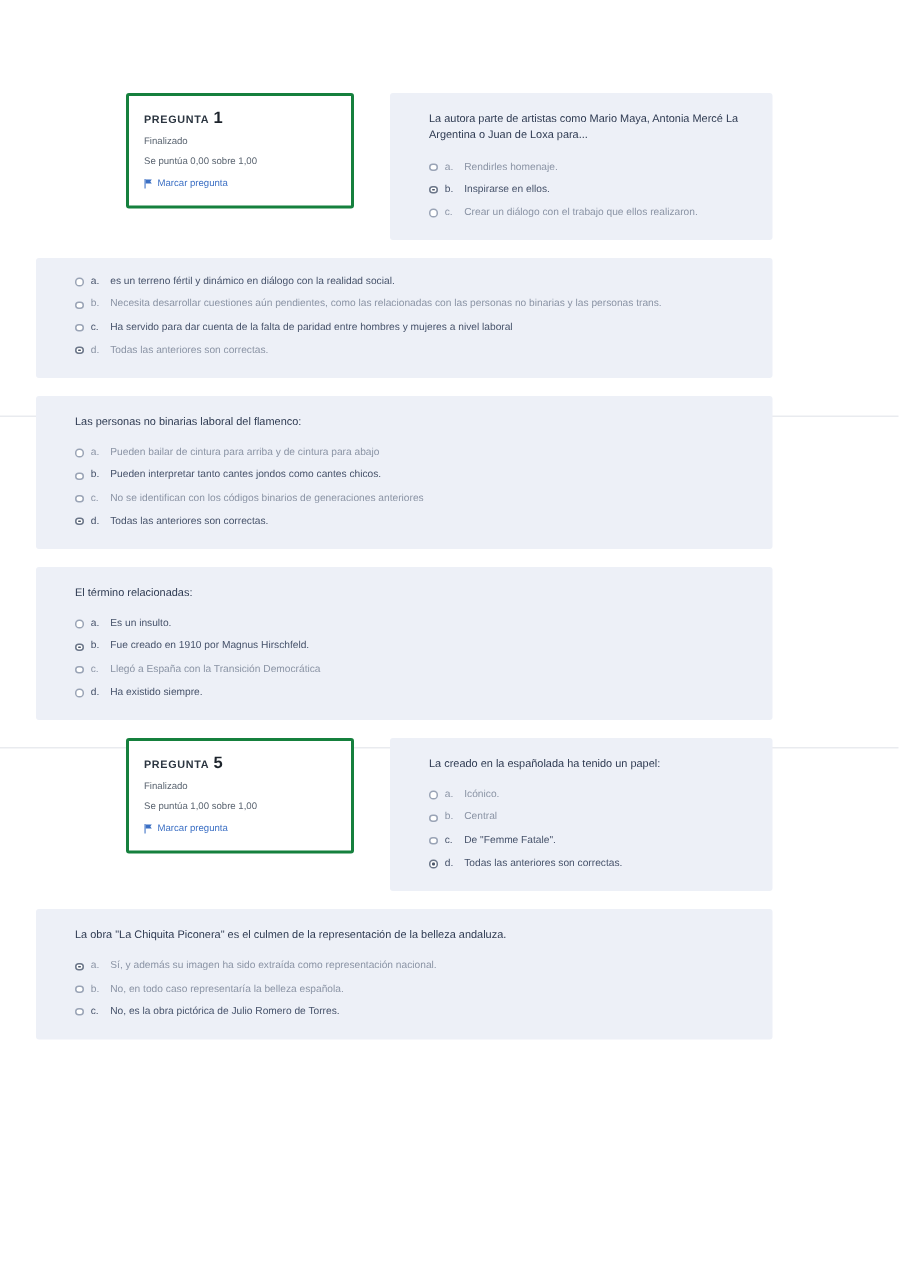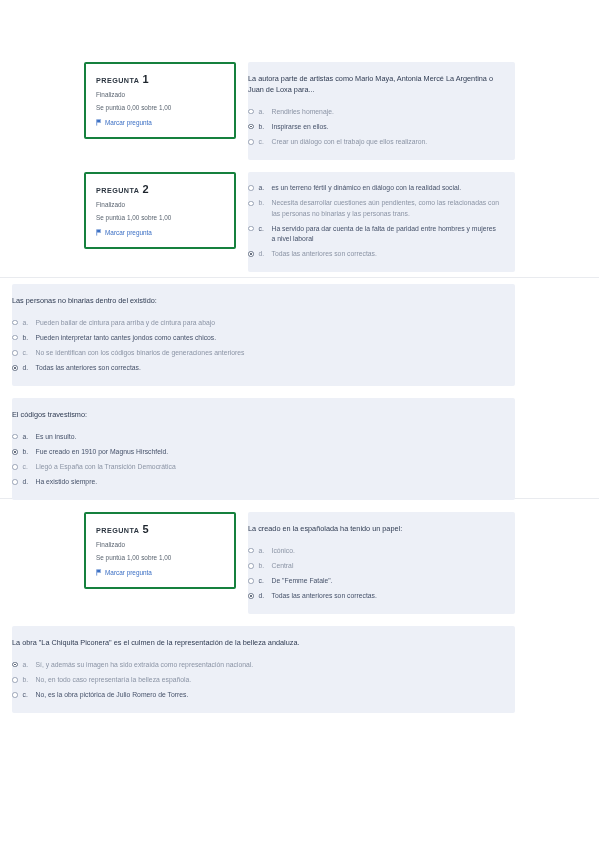--- a/index.html
+++ b/index.html
@@ -80,25 +80,25 @@
   .flag-icon {
     display: inline-block;
     width: 6px;
     height: 7px;
     position: relative;
     flex: 0 0 auto;
   }
   .flag-icon svg { display: block; }
   .qcontent {
     flex: 1;
-    margin-left: 12px;
+    margin-left: 24px;
     margin-right: 84px;
     background: #edf0f7;
     border-radius: 2px;
-    padding: 11px 14px 13px 0;
+    padding: 11px 14px 13px 26px;
     box-sizing: border-box;
   }
   .qtext {
     font-size: 7.3px;
     line-height: 1.55;
     color: #2f3b52;
     margin-bottom: 11px;
   }
   .answers {
     display: flex;
@@ -194,36 +194,20 @@
   <div class="answer-row dim">
     <span class="radio"></span>
     <span class="ans-letter">c.</span>
     <span class="ans-text">Crear un diálogo con el trabajo que ellos realizaron.</span>
   </div>
 </div>
     </div>
   </div>
 
   <div class="question-block">
-    <div class="qinfo">
-      <div class="qnum-line">
-        <span class="qnum-label">PREGUNTA</span><span class="qnum-value">2</span>
-      </div>
-      <div class="qstate">Finalizado</div>
-      <div class="qgrade">Se puntúa 1,00 sobre 1,00</div>
-      <div class="qflag">
-        <span class="flag-icon">
-          <svg width="6" height="7" viewBox="0 0 6 7">
-                <path d="M0.7 0.4 V6.6" stroke="#3b6fc4" stroke-width="0.7" fill="none"></path>
-                <path d="M1.1 0.6 H5.2 L4.2 2.0 L5.2 3.4 H1.1 Z" fill="#3b6fc4"></path>
-              </svg>
-        </span>
-        <span>Marcar pregunta</span>
-      </div>
-    </div>
     <div class="qcontent">
       <div class="answers">
   <div class="answer-row">
     <span class="radio"></span>
     <span class="ans-letter">a.</span>
     <span class="ans-text">es un terreno fértil y dinámico en diálogo con la realidad social.</span>
   </div>
 
   <div class="answer-row dim">
     <span class="radio"></span>
@@ -241,21 +225,21 @@
     <span class="radio checked"></span>
     <span class="ans-letter">d.</span>
     <span class="ans-text">Todas las anteriores son correctas.</span>
   </div>
 </div>
     </div>
   </div>
 
   <div class="question-block">
     <div class="qcontent">
-      <div class="qtext">Las personas no binarias dentro del existido:</div>
+      <div class="qtext">Las personas no binarias laboral del flamenco:</div>
       <div class="answers">
   <div class="answer-row dim">
     <span class="radio"></span>
     <span class="ans-letter">a.</span>
     <span class="ans-text">Pueden bailar de cintura para arriba y de cintura para abajo</span>
   </div>
 
   <div class="answer-row">
     <span class="radio"></span>
     <span class="ans-letter">b.</span>
@@ -272,21 +256,21 @@
     <span class="radio checked"></span>
     <span class="ans-letter">d.</span>
     <span class="ans-text">Todas las anteriores son correctas.</span>
   </div>
 </div>
     </div>
   </div>
 
   <div class="question-block">
     <div class="qcontent">
-      <div class="qtext">El códigos travestismo:</div>
+      <div class="qtext">El término relacionadas:</div>
       <div class="answers">
   <div class="answer-row">
     <span class="radio"></span>
     <span class="ans-letter">a.</span>
     <span class="ans-text">Es un insulto.</span>
   </div>
 
   <div class="answer-row">
     <span class="radio checked"></span>
     <span class="ans-letter">b.</span>

